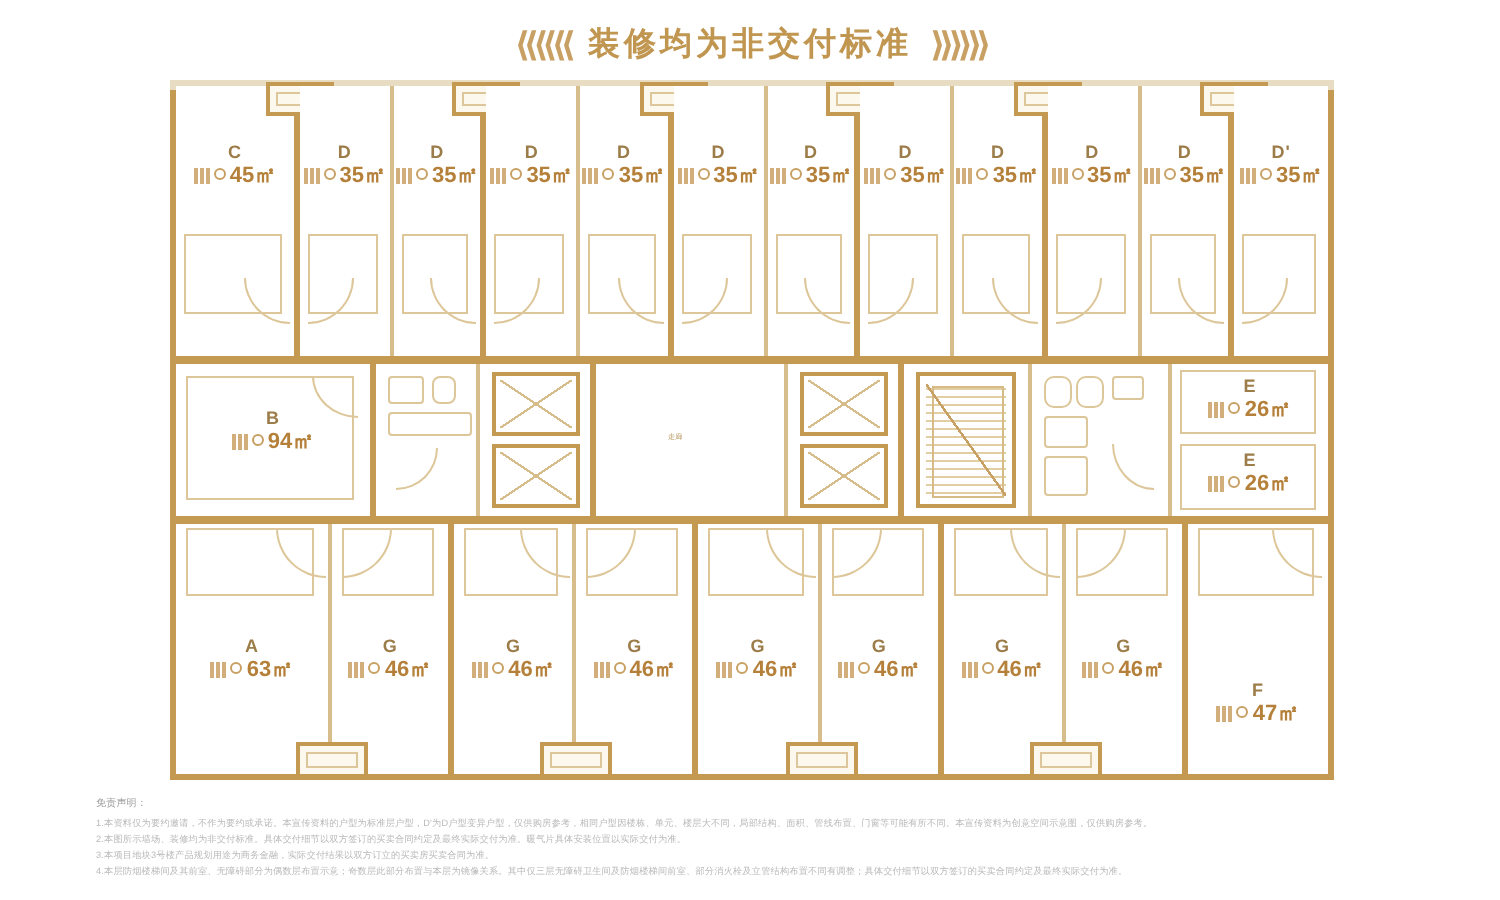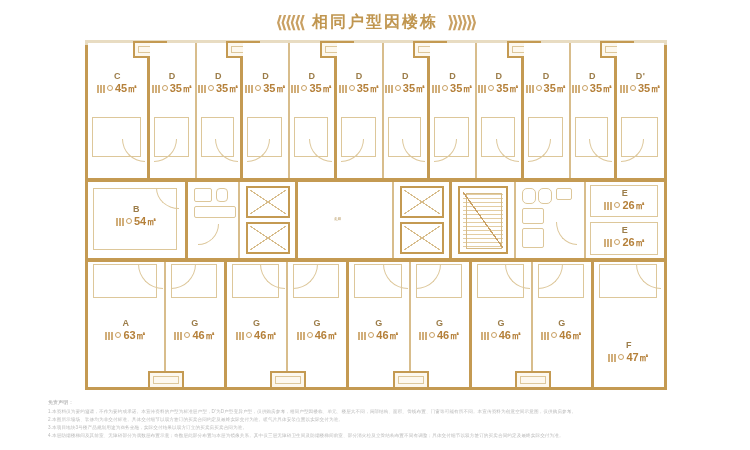--- a/index.html
+++ b/index.html
@@ -138,21 +138,21 @@
     word-break:break-all;
   }
   .disclaimer .d-title{display:block;color:#9e9e9e;font-size:5px;margin-bottom:1px;}
   .disclaimer p{margin:0;}
 </style>
 </head>
 <body>
 
 <div class="title-bar">
   <span class="chev">⟪⟪⟪</span>
-  <span class="title-text">相同户型因楼栋</span>
+  <span class="title-text">装修均为非交付标准</span>
   <span class="chev">⟫⟫⟫</span>
 </div>
 
 <div class="plan">
   <div class="wall-outer"></div>
   <div class="band-top"></div>
   <div class="hsep s1"></div>
   <div class="hsep s2"></div>
 
   <div class="row row-top" id="rowTop">
@@ -260,21 +260,21 @@
       </div>
     </div>
 
   <div class="row row-mid" id="rowMid">
 
     <div class="cell" style="left:0;width:100px;">
       <div class="room-box" style="left:5px;top:6px;right:8px;bottom:8px;"></div>
       <div class="unit-label" style="top:22px;">
         <div class="unit-letter">B</div>
         <div class="unit-area">
-          <span class="area-ico"></span><span class="area-dot"></span><span>54</span><span>㎡</span>
+          <span class="area-ico"></span><span class="area-dot"></span><span>94</span><span>㎡</span>
         </div>
       </div>
       <div class="door-arc" style="left:68px;top:6px;width:22px;height:20px;"></div>
     </div>
 
     <div class="cell" style="left:100px;width:52px;border-right-color:#d8bd8c;border-right-width:2px;">
       <div class="bathfix" style="left:6px;top:6px;width:16px;height:12px;"></div>
       <div class="bathfix" style="left:6px;top:24px;width:40px;height:10px;"></div>
       <div class="bathfix" style="left:28px;top:6px;width:10px;height:12px;border-radius:4px;"></div>
       <div class="door-arc r" style="left:10px;top:42px;width:20px;height:20px;"></div>

